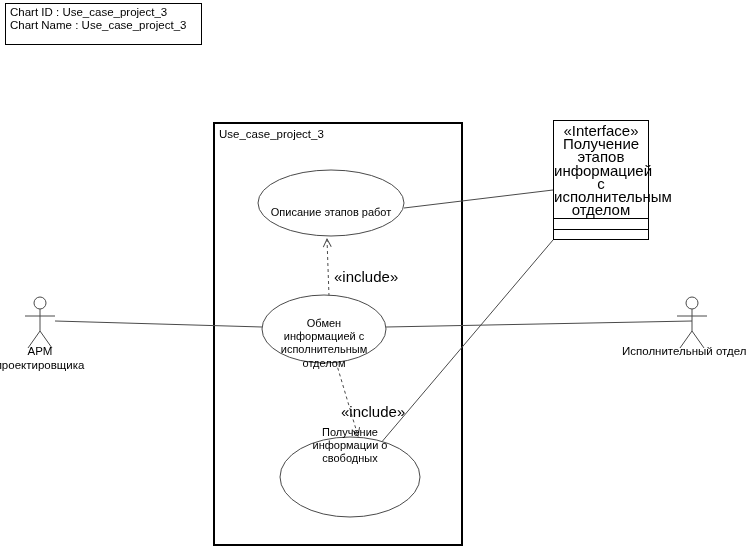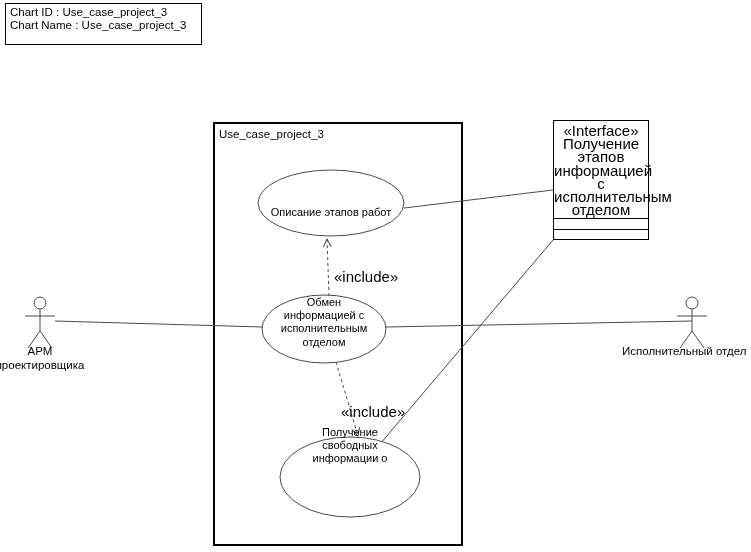--- a/index.html
+++ b/index.html
@@ -198,31 +198,31 @@
       <div>отделом</div>
     </div>
     <div id="iface-attrs"></div>
     <div id="iface-ops"></div>
   </div>
 
   <div class="uc-label" style="left:256px; top:206px; width:150px;">
     <div>Описание этапов работ</div>
   </div>
 
-  <div class="uc-label" style="left:262px; top:296px; width:124px;">
+  <div class="uc-label" style="left:262px; top:317px; width:124px;">
     <div>Обмен</div>
     <div>информацией с</div>
     <div>исполнительным</div>
     <div>отделом</div>
   </div>
 
   <div class="uc-label" style="left:285px; top:426px; width:130px;">
     <div>Получение</div>
+    <div>информации о</div>
     <div>свободных</div>
-    <div>информации о</div>
   </div>
 
   <div class="actor-label" style="left:-10px; top:345px; width:100px;">
     <div>АРМ</div>
     <div>проектировщика</div>
   </div>
 
   <div class="actor-label" style="left:622px; top:345px; width:140px; text-align:left;">
     <div>Исполнительный отдел</div>
   </div>

